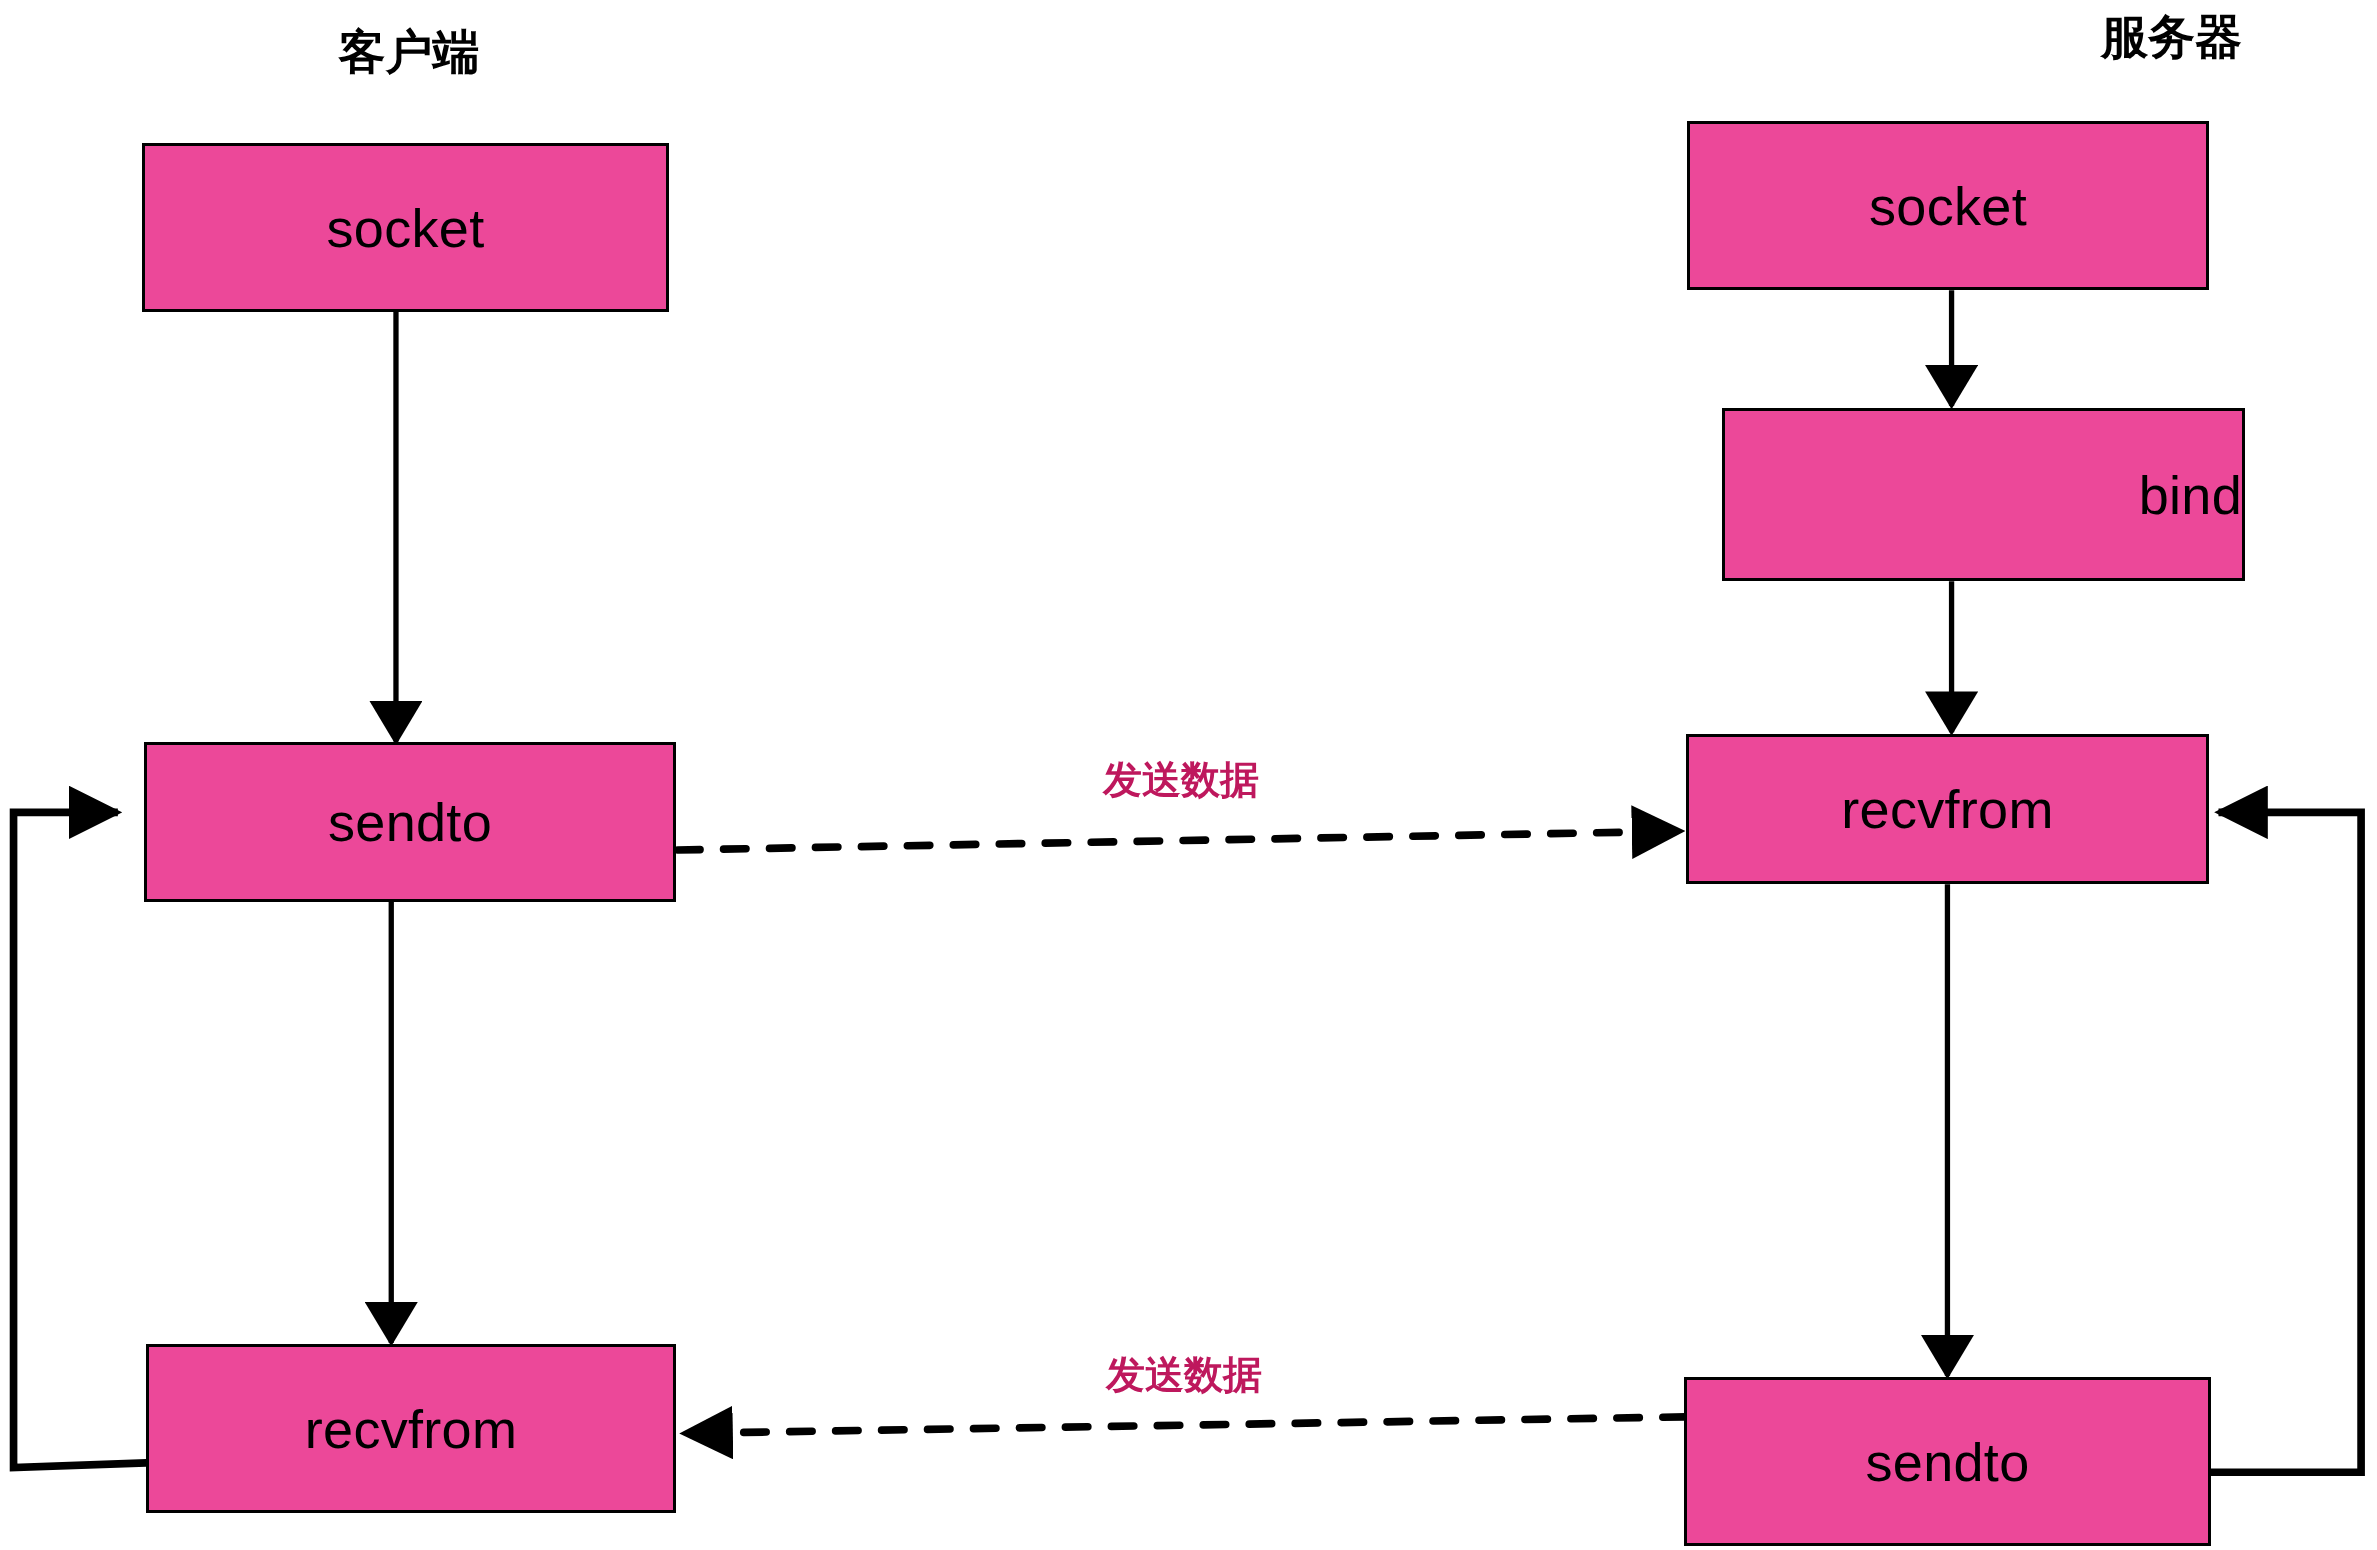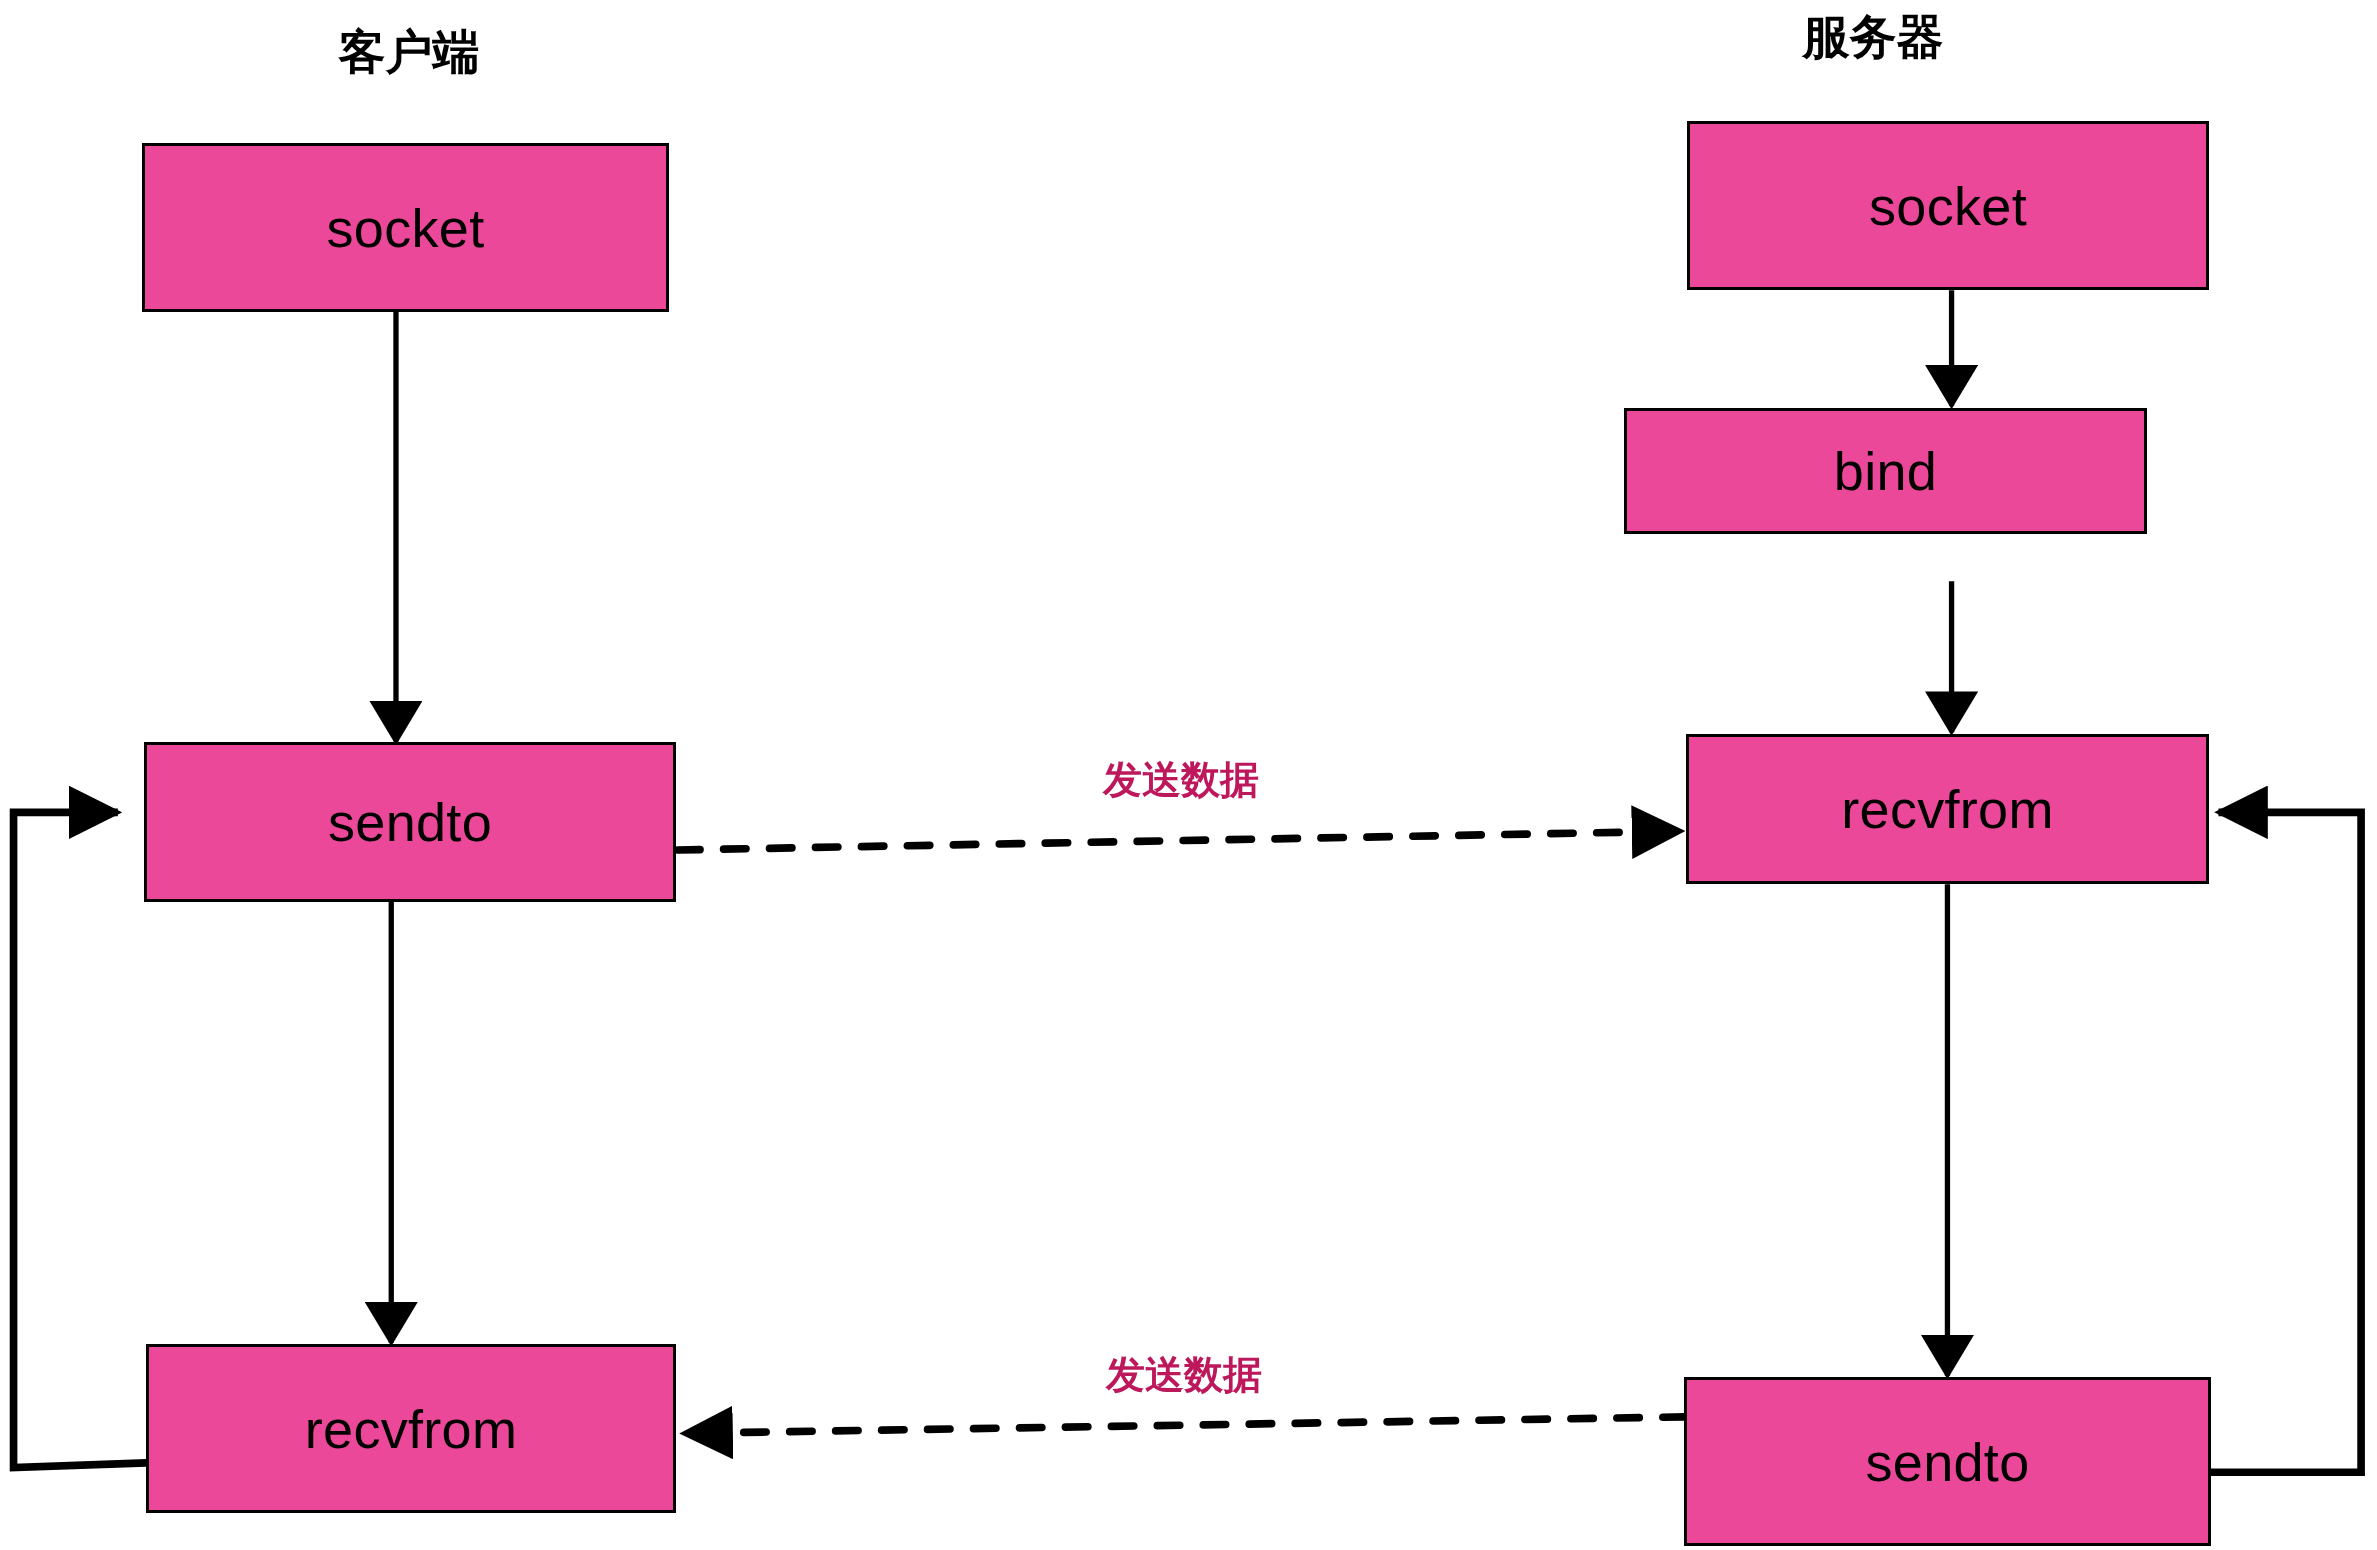--- a/index.html
+++ b/index.html
@@ -92,39 +92,39 @@
 
     <path d="M 3752 2498 L 4007 2498 L 4007 1378 L 3765 1378" fill="none" stroke="#000000" stroke-width="13" stroke-linejoin="miter" marker-end="url(#arrowSolid)"></path>
 
     <line x1="1150" y1="1442" x2="2853" y2="1410" stroke="#000000" stroke-width="13" stroke-linecap="round" stroke-dasharray="38 40" marker-end="url(#arrowSolid)"></line>
 
     <line x1="2860" y1="2404" x2="1160" y2="2432" stroke="#000000" stroke-width="13" stroke-linecap="round" stroke-dasharray="38 40" marker-end="url(#arrowSolid)"></line>
   </svg>
 
   <div class="column-title" style="left:144px; top:21px; width:530px;">客户端</div>
 
-  <div class="column-title" style="left:1608px; top:5.9px; width:530px;">服务器</div>
+  <div class="column-title" style="left:1712px; top:5.9px; width:530px;text-align:right;">服务器</div>
 
   <div class="node" style="left:142px; top:143px; width:527px; height:169px;">
     <span class="node-label">socket</span>
   </div>
 
   <div class="node" style="left:144px; top:742px; width:532px; height:160px;">
     <span class="node-label">sendto</span>
   </div>
 
   <div class="node" style="left:146px; top:1344px; width:530px; height:169px;">
     <span class="node-label">recvfrom</span>
   </div>
 
   <div class="node" style="left:1687px; top:121px; width:522px; height:169px;">
     <span class="node-label">socket</span>
   </div>
 
-  <div class="node" style="left:1624px; top:408px; width:523px; height:126px;">
+  <div class="node" style="left:1722px; top:408px; width:523px; height:173px;justify-content:flex-end;">
     <span class="node-label">bind</span>
   </div>
 
   <div class="node" style="left:1686px; top:734px; width:523px; height:150px;">
     <span class="node-label">recvfrom</span>
   </div>
 
   <div class="node" style="left:1684px; top:1377px; width:527px; height:169px;">
     <span class="node-label">sendto</span>
   </div>

